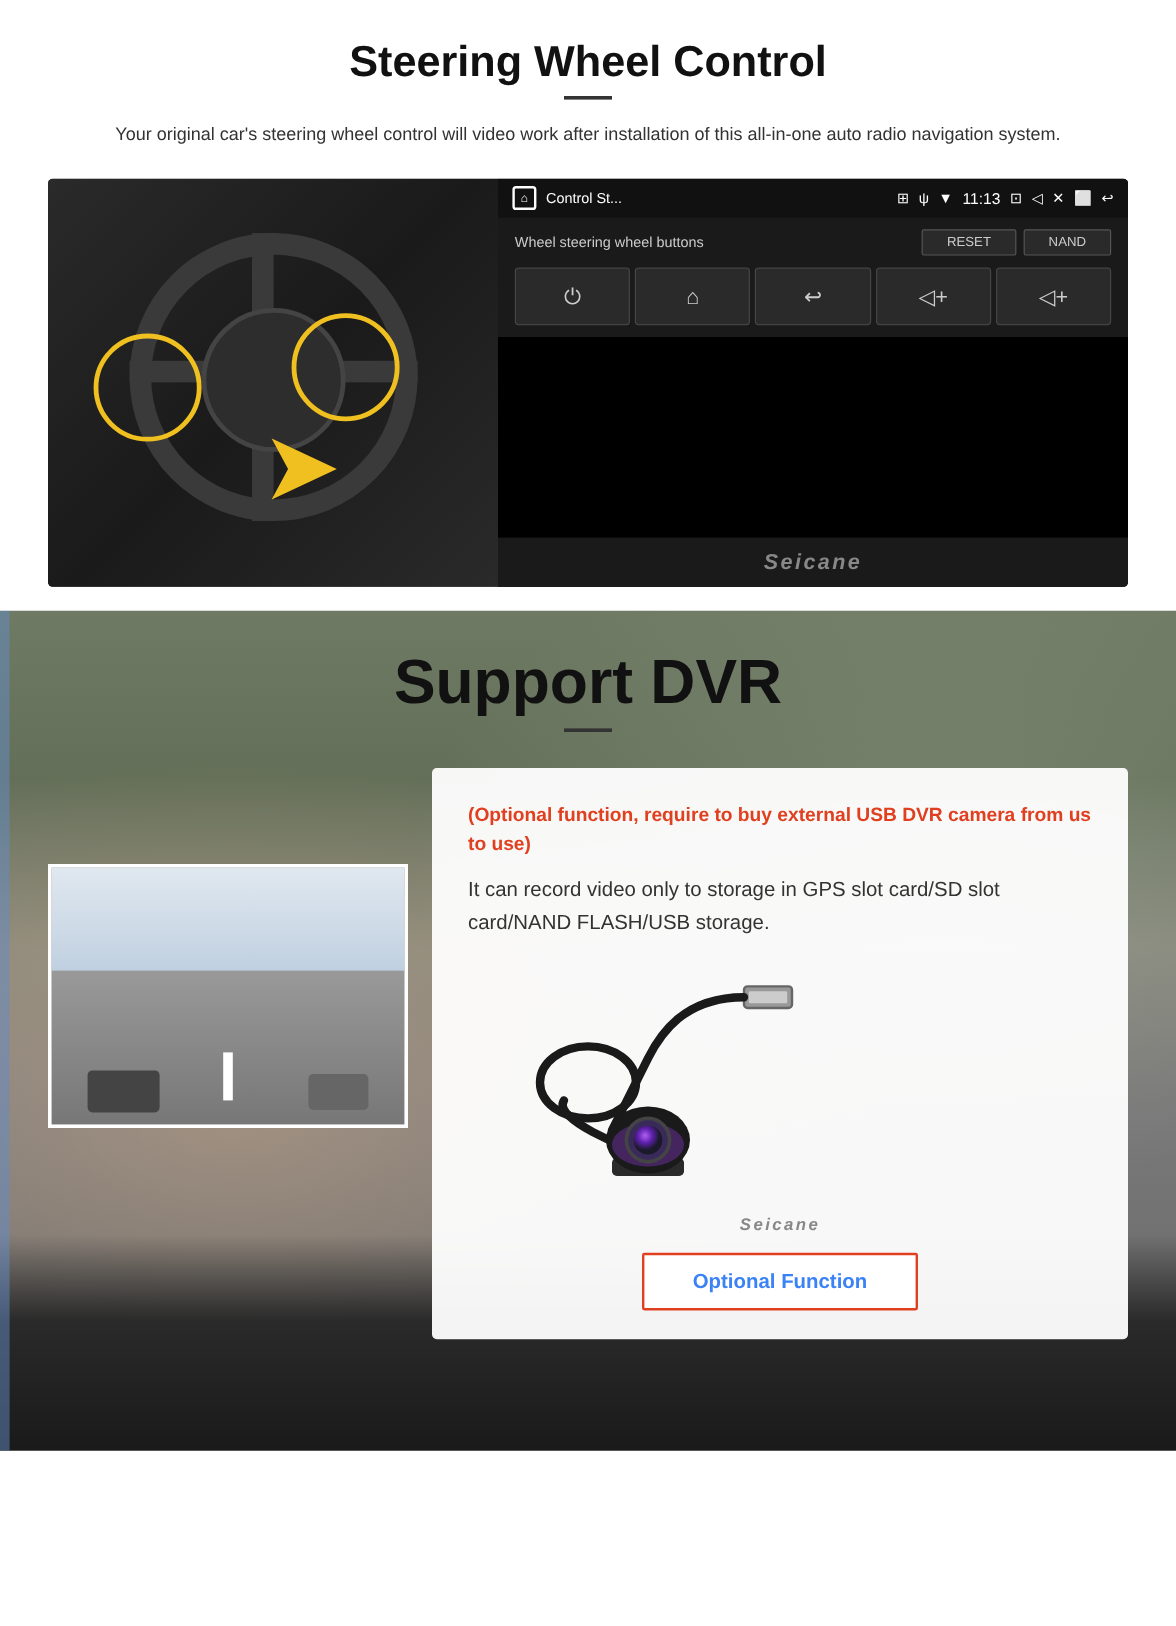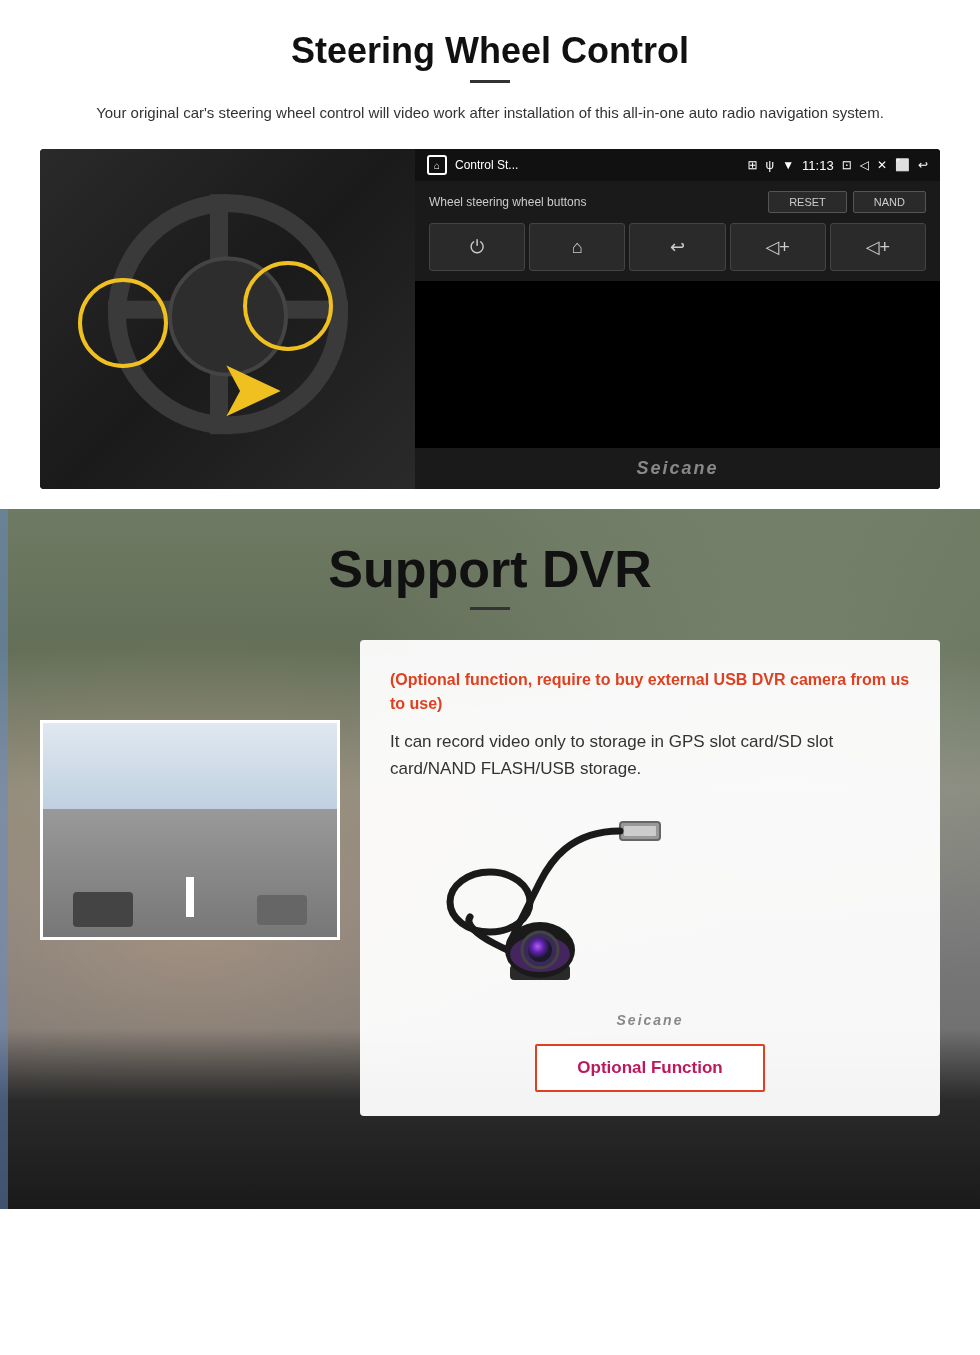--- a/index.html
+++ b/index.html
@@ -396,21 +396,21 @@
       margin-bottom: 16px;
     }
 
     
     .optional-function-btn {
       display: block;
       margin: 0 auto;
       padding: 12px 40px;
       border: 2px solid #e04020;
       background: #fff;
-      color: #be185d;
+      color: #3b82f6;
       font-size: 17px;
       font-weight: bold;
       border-radius: 2px;
       cursor: pointer;
       text-align: center;
     }
 
     
     .dvr-left-stripe {
       position: absolute;

